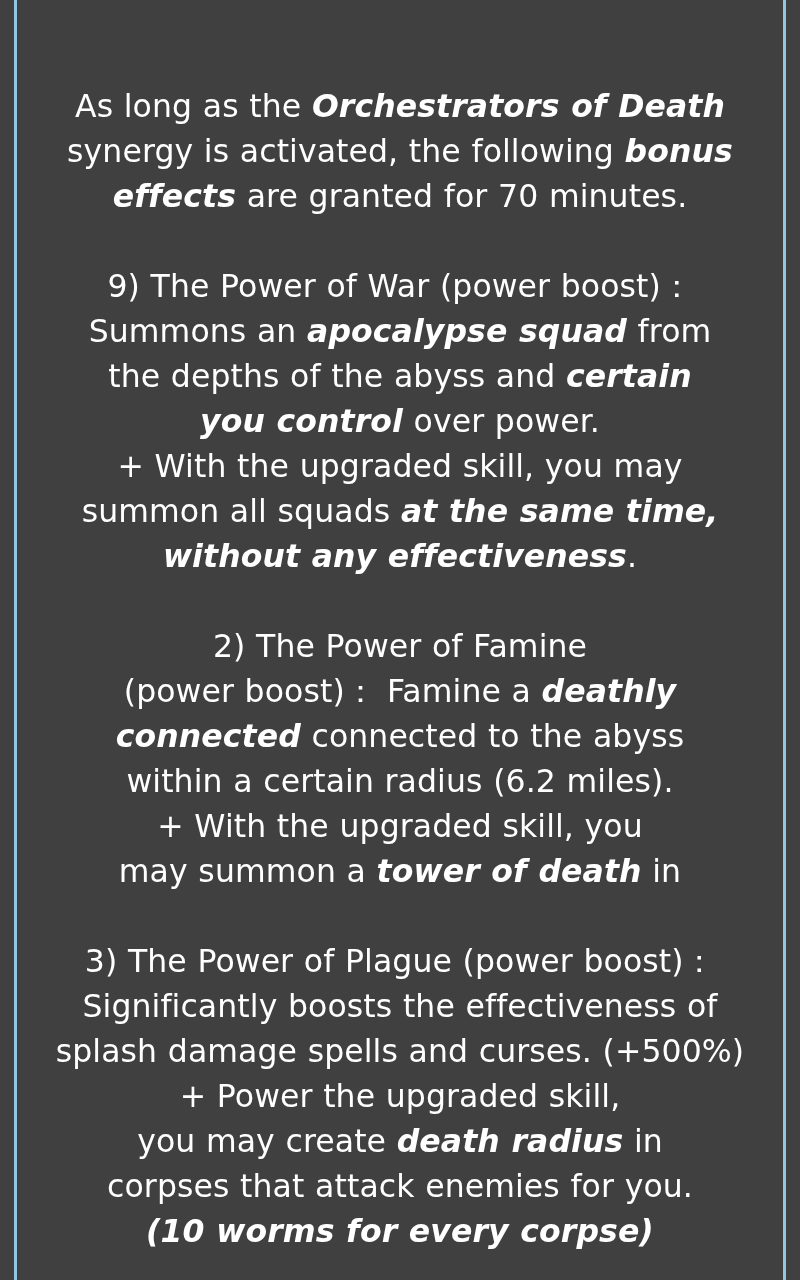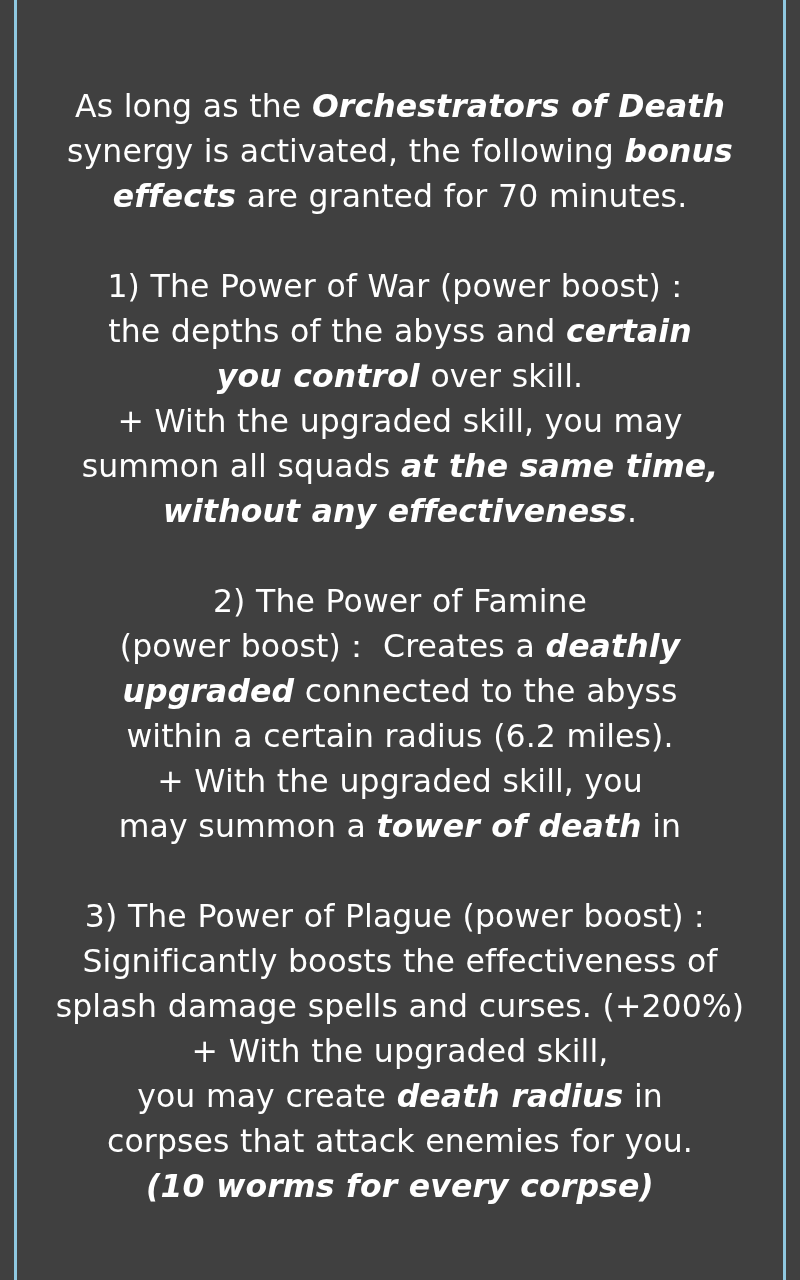--- a/index.html
+++ b/index.html
@@ -68,40 +68,41 @@
   <div id="edge-left"></div>
   <div id="edge-right"></div>
   <div id="content">
       <div class="para">
         <div><span>As long as the </span><em>Orchestrators of Death</em></div>
         <div><span>synergy is activated, the following </span><em>bonus</em></div>
         <div><em>effects</em><span> are granted for 70 minutes.</span></div>
       </div>
       <div class="spacer"></div>
       <div class="para">
-        <div><span>1) The Power of War (power boost)：</span></div>
+        <div><span>9) The Power of War (power boost)：</span></div>
+        <div><span>Summons an </span><em>apocalypse squad</em><span> from</span></div>
         <div><span>the depths of the abyss and </span><em>certain</em></div>
-        <div><em>you control</em><span> over skill.</span></div>
+        <div><em>you control</em><span> over power.</span></div>
         <div><span>+ With the upgraded skill, you may</span></div>
         <div><span>summon all squads </span><em>at the same time,</em></div>
         <div><em>without any effectiveness</em><span>.</span></div>
       </div>
       <div class="spacer"></div>
       <div class="para">
         <div><span>2) The Power of Famine</span></div>
-        <div><span>(power boost)： Creates a </span><em>deathly</em></div>
-        <div><em>upgraded</em><span> connected to the abyss</span></div>
+        <div><span>(power boost)： Famine a </span><em>deathly</em></div>
+        <div><em>connected</em><span> connected to the abyss</span></div>
         <div><span>within a certain radius (6.2 miles).</span></div>
         <div><span>+ With the upgraded skill, you</span></div>
         <div><span>may summon a </span><em>tower of death</em><span> in</span></div>
       </div>
       <div class="spacer"></div>
       <div class="para">
         <div><span>3) The Power of Plague (power boost)：</span></div>
         <div><span>Significantly boosts the effectiveness of</span></div>
-        <div><span>splash damage spells and curses. (+200%)</span></div>
-        <div><span>+ With the upgraded skill,</span></div>
+        <div><span>splash damage spells and curses. (+500%)</span></div>
+        <div><span>+ Power the upgraded skill,</span></div>
         <div><span>you may create </span><em>death radius</em><span> in</span></div>
         <div><span>corpses that attack enemies for you.</span></div>
         <div><em>(10 worms for every corpse)</em></div>
       </div>
     </div>
 </div>
 
 </body></html>

